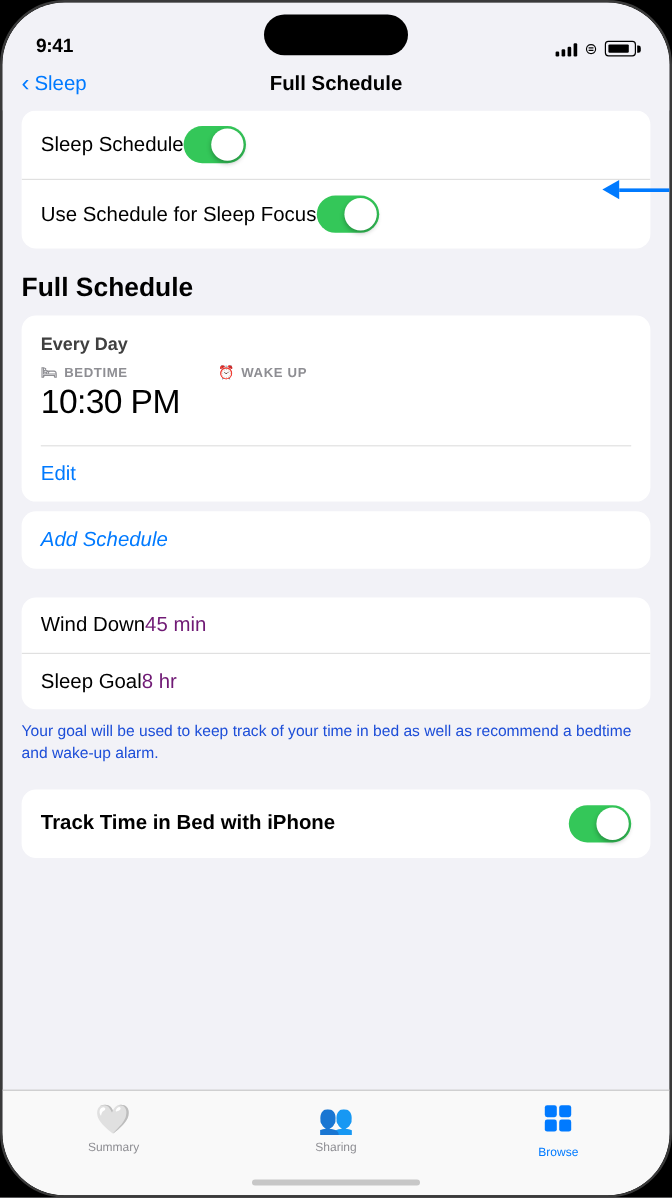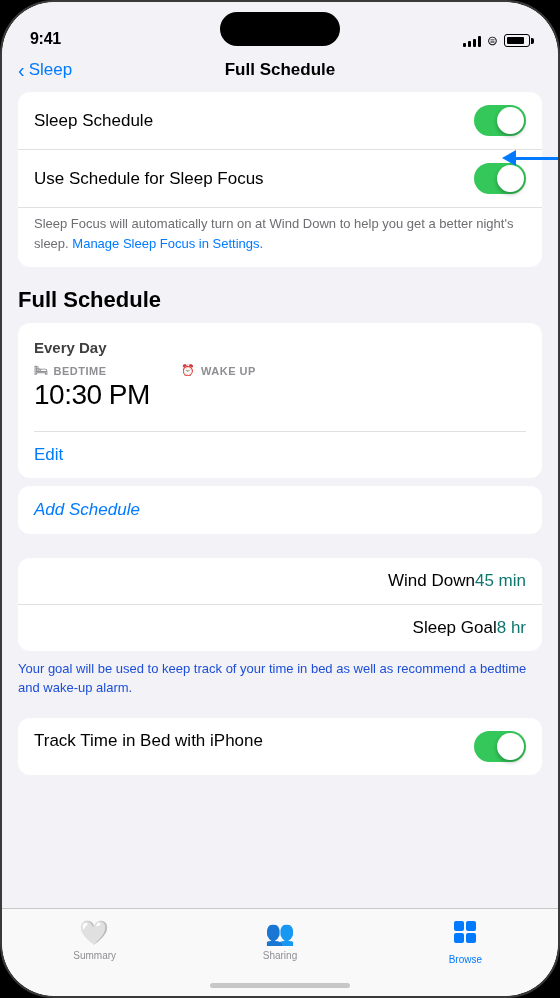--- a/index.html
+++ b/index.html
@@ -190,21 +190,21 @@
     
     .main-content {
       overflow-y: auto;
       height: calc(100% - 140px);
       padding: 0;
     }
 
     .toggle-row {
       display: flex;
       align-items: center;
-      justify-content: space-between;
+      justify-content: flex-start;
       padding: 13px 16px;
       border-bottom: 0.5px solid #e0e0e0;
     }
 
     .toggle-row:last-child {
       border-bottom: none;
     }
 
     .toggle-label {
       font-size: 17px;
@@ -323,59 +323,60 @@
     .details-card {
       background: #fff;
       margin: 0 16px 0;
       border-radius: 12px;
       overflow: hidden;
     }
 
     .detail-row {
       display: flex;
       align-items: center;
-      justify-content: flex-end;
+      justify-content: flex-start;
       padding: 13px 16px;
       border-bottom: 0.5px solid #e0e0e0;
     }
 
     .detail-row:last-child {
       border-bottom: none;
     }
 
     .detail-label {
       font-size: 17px;
       color: #000;
     }
 
     .detail-value {
       font-size: 17px;
-      color: #0f766e;
+      color: #701a75;
     }
 
     .goal-desc {
       font-size: 13px;
       color: #1d4ed8;
       padding: 8px 16px 12px;
       line-height: 1.5;
     }
 
     
     .partial-card {
       background: #fff;
       margin: 8px 16px 0;
       border-radius: 12px;
       overflow: hidden;
     }
 
     .track-row {
       display: flex;
-      align-items: flex-start;
+      align-items: center;
       justify-content: space-between;
       padding: 13px 16px;
+      font-weight: bold;
     }
 
     
     .tab-bar {
       position: absolute;
       bottom: 0;
       left: 0;
       right: 0;
       height: 88px;
       background: rgba(249,249,249,0.94);
@@ -488,24 +489,20 @@
           <span class="toggle-label">Sleep Schedule</span>
           <div class="toggle">
             <div class="toggle-knob"></div>
           </div>
         </div>
         <div class="toggle-row">
           <span class="toggle-label">Use Schedule for Sleep Focus</span>
           <div class="toggle">
             <div class="toggle-knob"></div>
           </div>
-        </div>
-        <div class="toggle-footer-text">
-          <span>Sleep Focus will automatically turn on at Wind Down to help you get a better night's sleep.</span>
-          <span class="blue-link">Manage Sleep Focus in Settings.</span>
         </div>
       </div>
 
       <div>
         <div class="section-title">Full Schedule</div>
 
         <div class="schedule-card">
           <div class="schedule-inner">
             <div class="every-day">Every Day</div>
             <div class="sleep-wake-row">

